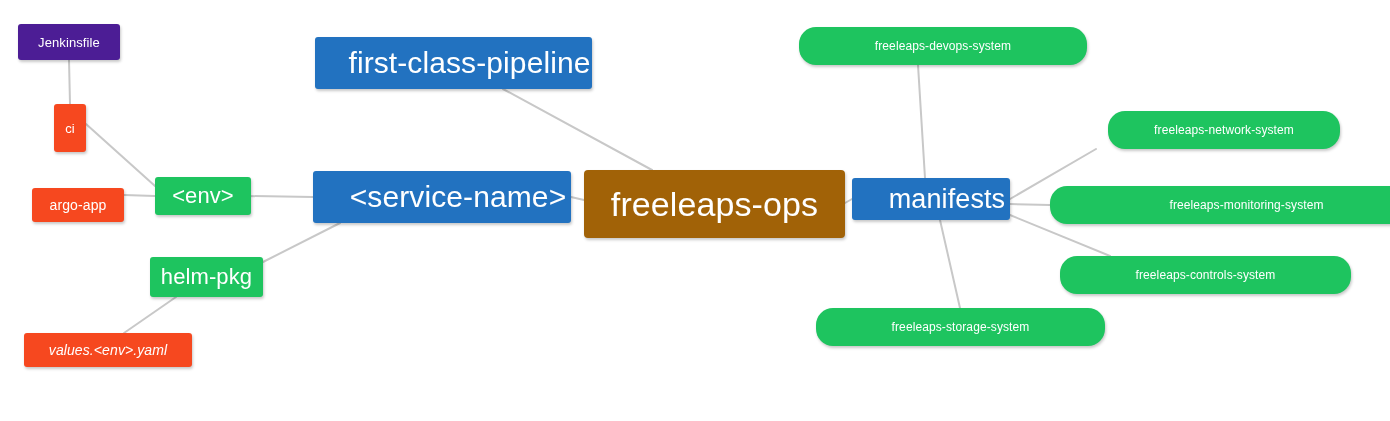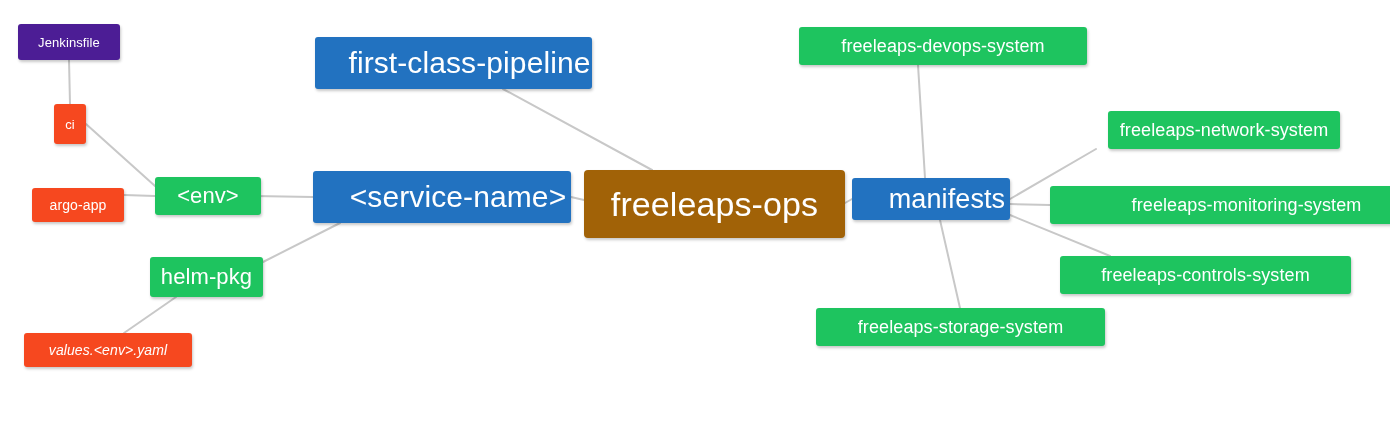--- a/index.html
+++ b/index.html
@@ -47,21 +47,21 @@
     font-size: 34px;
   }
   .node-blue   { background: #2272c0; padding-left: 32px; }
   .node-green  { background: #1ec45f; }
   .node-orange { background: #4c1d95; }
   .node-red    { background: #f6481f; }
 
   .size-xl  { font-size: 30px; }
   .size-lg  { font-size: 27px; }
   .size-md  { font-size: 22px; }
-  .size-sm  { font-size: 18px; }
+  .size-sm  { font-size: 12px; border-radius: 17px; }
   .size-xs  { font-size: 14px; }
   .size-xxs { font-size: 13px; }
 </style>
 </head>
 <body>
 
 <div id="canvas" style="background: rgb(255, 255, 255);">
   <svg id="edge-layer" viewBox="0 0 1390 421" width="1390" height="421" aria-hidden="true">
       <line x1="69" y1="60" x2="70" y2="104" stroke="#c8c8c8" stroke-width="2" stroke-linecap="round"></line>
       <line x1="86" y1="124" x2="155" y2="186" stroke="#c8c8c8" stroke-width="2" stroke-linecap="round"></line>
@@ -75,27 +75,27 @@
       <line x1="925" y1="178" x2="918" y2="65" stroke="#c8c8c8" stroke-width="2" stroke-linecap="round"></line>
       <line x1="1010" y1="199" x2="1096" y2="149" stroke="#c8c8c8" stroke-width="2" stroke-linecap="round"></line>
       <line x1="1010" y1="204" x2="1050" y2="205" stroke="#c8c8c8" stroke-width="2" stroke-linecap="round"></line>
       <line x1="1010" y1="215" x2="1110" y2="256" stroke="#c8c8c8" stroke-width="2" stroke-linecap="round"></line>
       <line x1="940" y1="220" x2="960" y2="308" stroke="#c8c8c8" stroke-width="2" stroke-linecap="round"></line>
     </svg>
   <div id="node-layer">
       <div class="node node-orange size-xxs" style="left: 18px; top: 24px; width: 102px; height: 36px;">
         <span>Jenkinsfile</span>
       </div>
-      <div class="node node-red size-xxs" style="left: 54px; top: 104px; width: 32px; height: 40px;">
+      <div class="node node-red size-xxs" style="left: 54px; top: 104px; width: 32px; height: 48px;">
         <span>ci</span>
       </div>
       <div class="node node-red size-xs" style="left: 32px; top: 188px; width: 92px; height: 34px;">
         <span>argo-app</span>
       </div>
-      <div class="node node-green size-md" style="left: 155px; top: 177px; width: 106px; height: 38px; justify-content: center;">
+      <div class="node node-green size-md" style="left: 155px; top: 177px; width: 96px; height: 38px; justify-content: center;">
         <span>&lt;env&gt;</span>
       </div>
       <div class="node node-green size-md" style="left: 150px; top: 257px; width: 113px; height: 40px;">
         <span>helm-pkg</span>
       </div>
       <div class="node node-red size-xs" style="left: 24px; top: 333px; width: 168px; height: 34px; font-style: italic;">
         <span>values.&lt;env&gt;.yaml</span>
       </div>
       <div class="node node-blue size-xl" style="left: 315px; top: 37px; width: 277px; height: 52px;">
         <span>first-class-pipeline</span>

